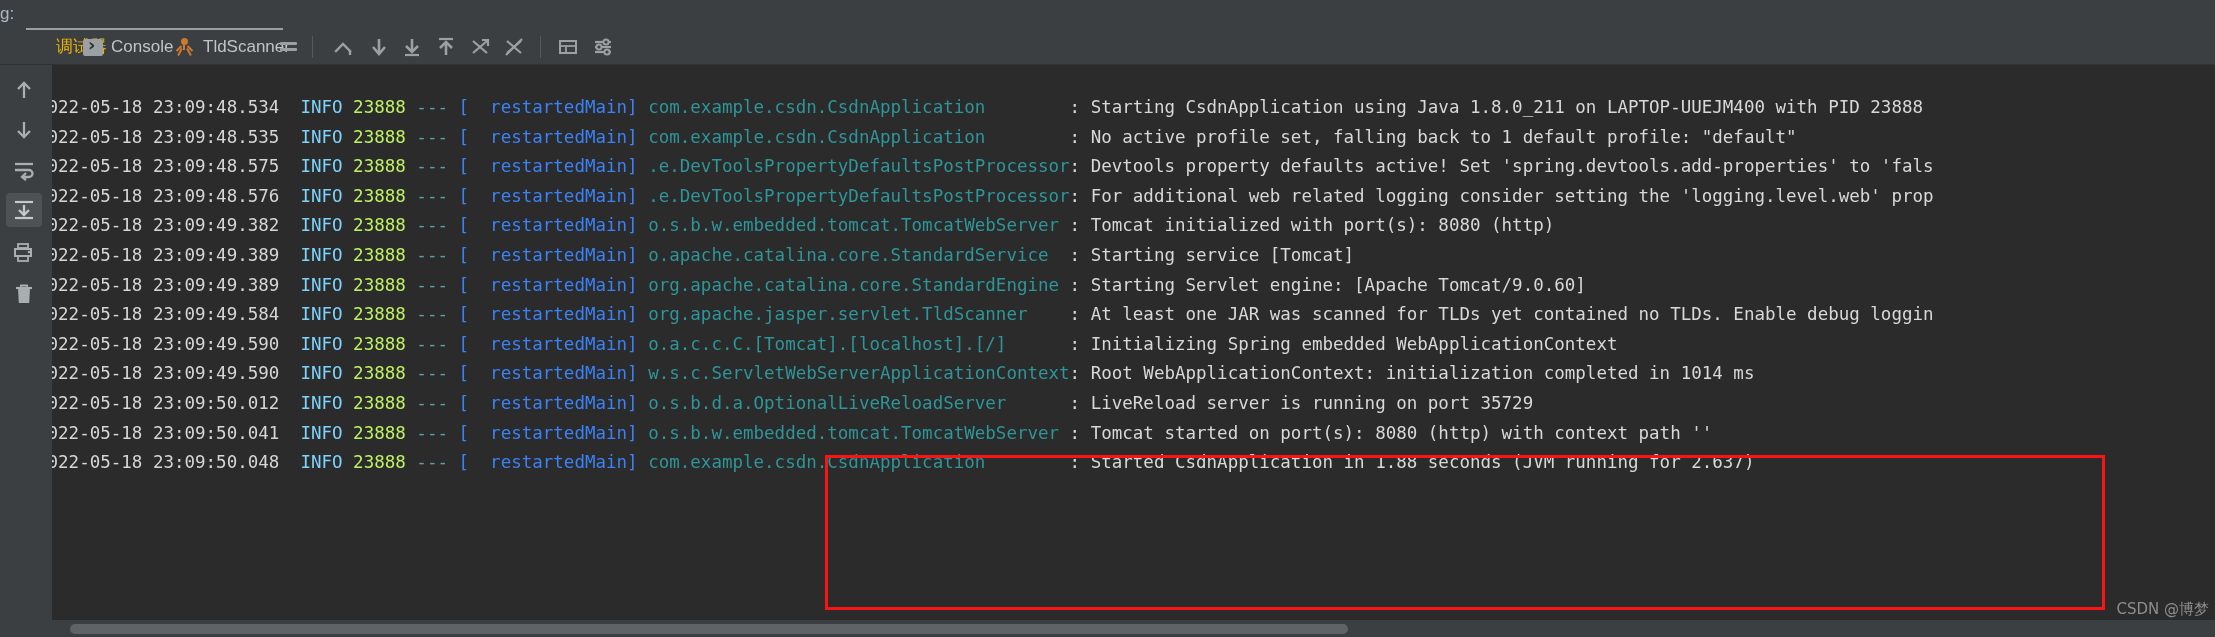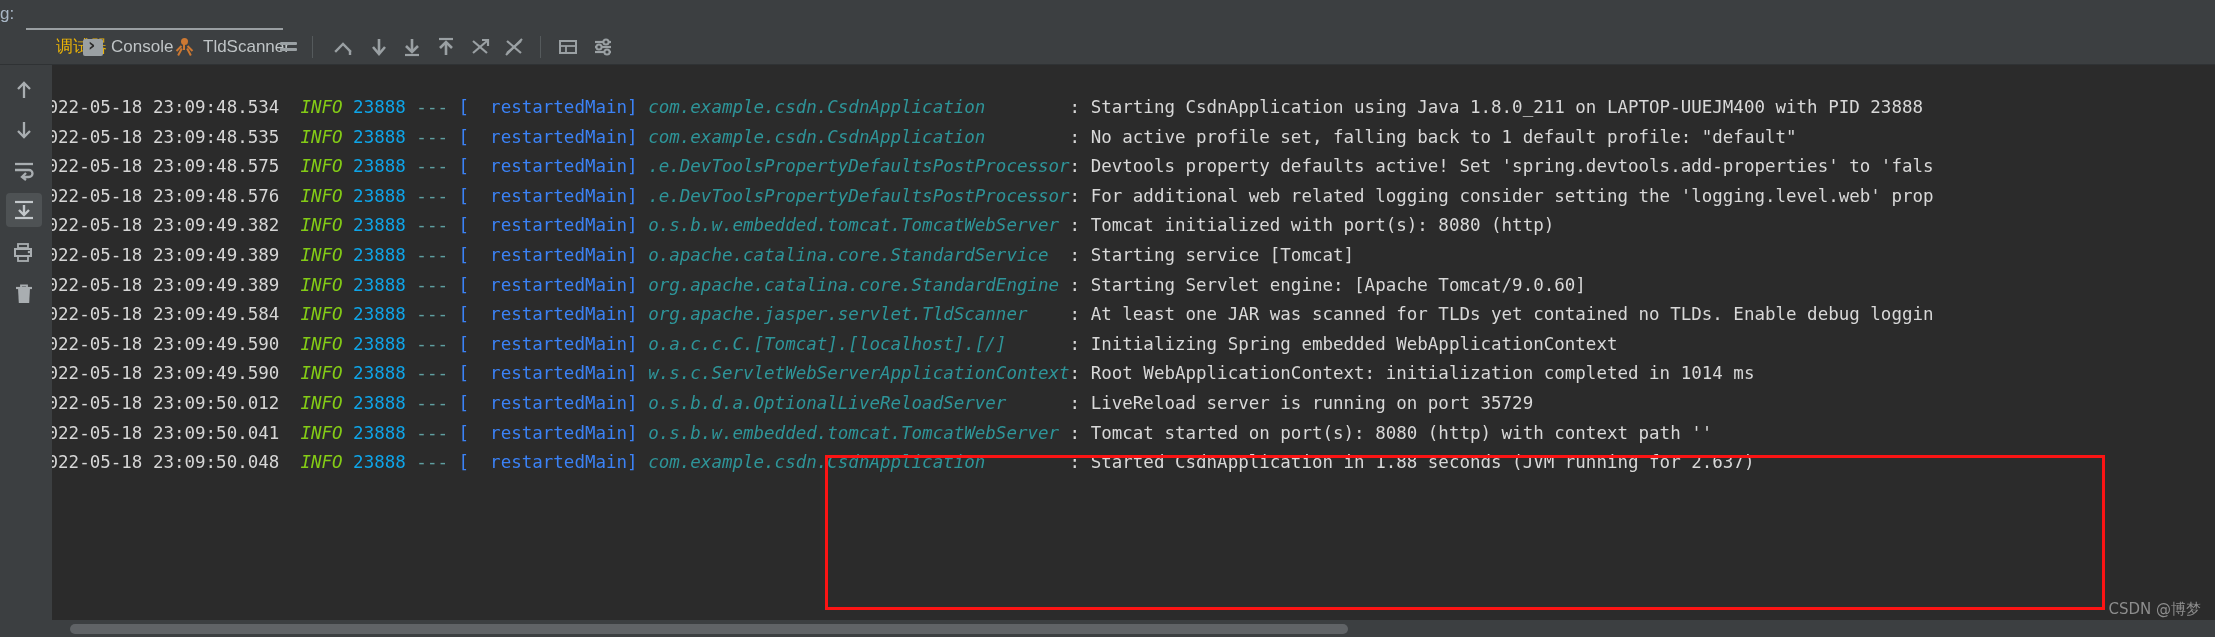--- a/index.html
+++ b/index.html
@@ -261,41 +261,41 @@
     font-size: 17.5px;
     line-height: 29.6px;
     white-space: pre;
   }
   .logline {
     height: 29.6px;
     white-space: pre;
     color: #d8d8d8;
   }
   .c-ts   { color: #d6d6d6; }
-  .c-lvl  { color: #84cc16; font-style: italic; }
-  .c-pid  { color: #0ea5e9; text-align: right; }
+  .c-lvl  { color: #7dd3fc; }
+  .c-pid  { color: #bef264; text-align: right; }
   .c-dash { color: #5f9ea0; }
   .c-thr  { color: #3b82f6; }
-  .c-log  { color: #2e9599; font-style: italic; }
+  .c-log  { color: #2e9599; }
   .c-msg  { color: #d8d8d8; }
 
   
   .redbox {
     position: absolute;
     left: 825px; top: 455px;
     width: 1280px; height: 155px;
     border: 3px solid #fb1414;
     box-sizing: border-box;
     pointer-events: none;
   }
 
   
   .watermark {
     position: absolute;
-    right: 14px; top: 600px;
+    right: 6px; top: 600px;
     font-size: 15px;
     color: #8d8d8d;
     white-space: nowrap;
     font-family: "DejaVu Sans", sans-serif;
   }
 
   
   .hscroll-track {
     position: absolute;
     left: 47px; top: 620px;

